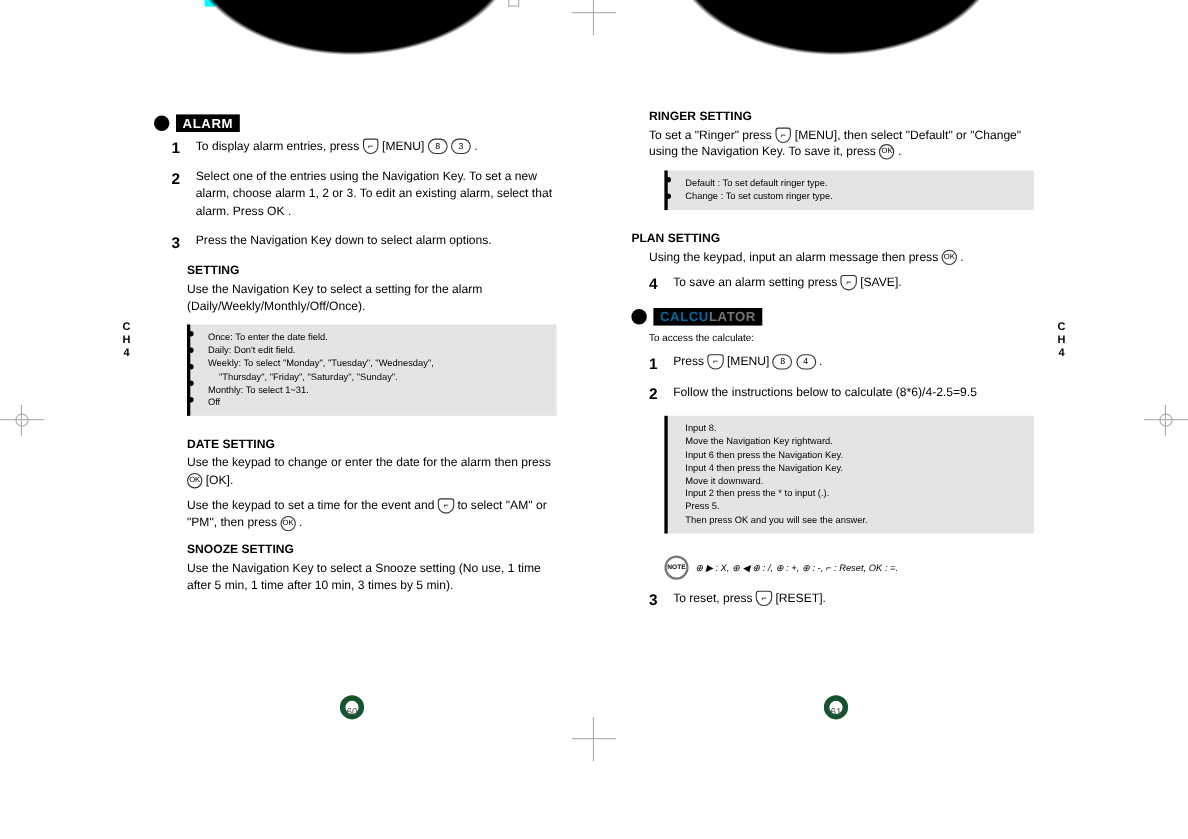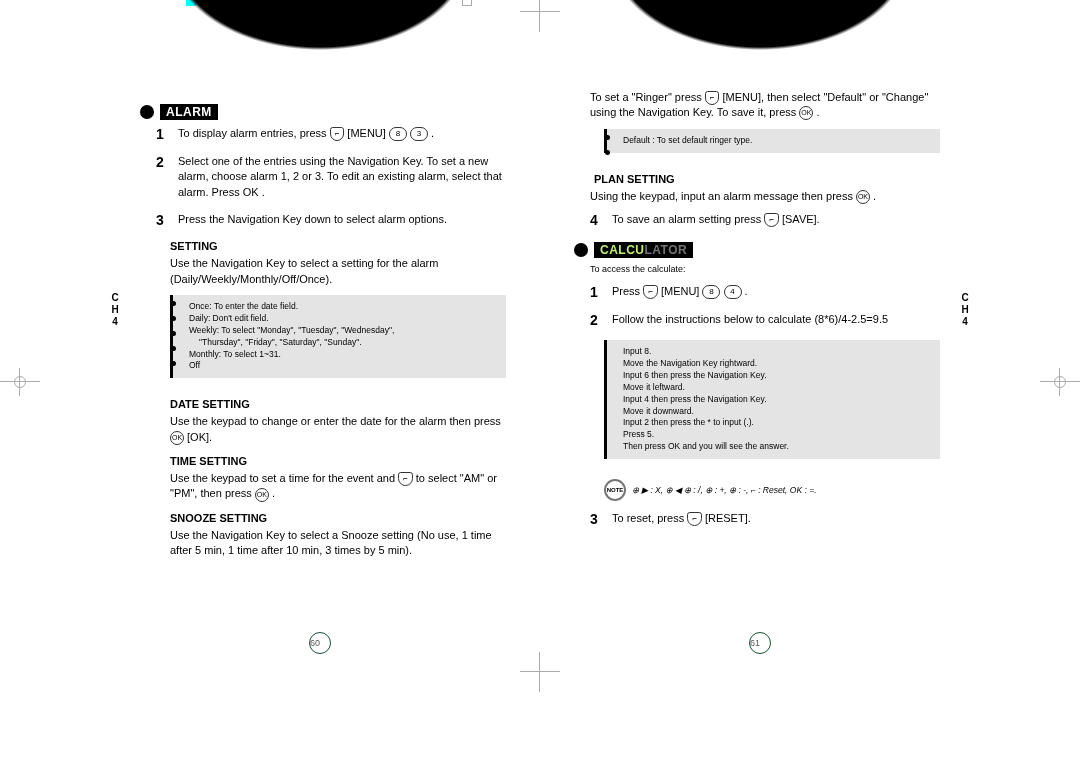--- a/index.html
+++ b/index.html
@@ -159,22 +159,23 @@
   .page.left .ch-tab{ left:6px;}
   .page.right .ch-tab{ right:6px;}
   .ch-tab b{display:block;}
 
   .page-num {
     position:absolute;
     bottom:18px;
     left:50%;
     transform:translateX(-50%);
     width:22px;height:22px;
-    border:1px solid #14532d;
+    border:5px solid #14532d;
     border-radius:50%;
+    text-align:center;
     line-height:20px;
     font-size:9px;
     color:#555;
   }
 
   .note-row{
     margin:10px 0 10px 30px;
     display:flex;
     align-items:center;
     gap:6px;
@@ -258,80 +259,80 @@
         <div class="line">Daily: Don't edit field.</div>
         <div class="line">Weekly: To select "Monday", "Tuesday", "Wednesday",</div>
         <div class="line indent">"Thursday", "Friday", "Saturday", "Sunday".</div>
         <div class="line">Monthly: To select 1~31.</div>
         <div class="line">Off</div>
       </div>
 
       <div class="sub-hdr">DATE SETTING</div>
       <div class="sub-body">Use the keypad to change or enter the date for the alarm then press <span class="key ok">OK</span> [OK].</div>
 
-      <div class="sub-hdr">TIME SETTING</div>
       <div class="sub-body">Use the keypad to set a time for the event and <span class="key soft">⌐</span> to select "AM" or "PM", then press <span class="key ok">OK</span> .</div>
 
       <div class="sub-hdr">SNOOZE SETTING</div>
       <div class="sub-body">Use the Navigation Key to select a Snooze setting (No use, 1 time after 5 min, 1 time after 10 min, 3 times by 5 min).</div>
 
       <div class="page-num">60</div>
     </div>
 
     <div class="page right">
       <div class="hdr">
         <h1>TOOLS</h1>
       </div>
       <div class="ch-tab">
           <b>C</b>
           <b>H</b>
           <b>4</b>
         </div>
 
+      <div class="sub-hdr" style="margin-left:16px">RINGER SETTING</div>
       <div class="sub-body" style="margin-left:16px">To set a "Ringer" press <span class="key soft">⌐</span> [MENU], then select "Default" or "Change" using the Navigation Key. To save it, press <span class="key ok">OK</span> .</div>
       <div class="info-box">
         <div class="dots">
             <i></i>
             <i></i>
           </div>
         <div class="line">Default : To set default ringer type.</div>
-      </div>
-
-      <div class="sub-hdr" style="margin-left:20px">PLAN SETTING</div>
+        <div class="line">Change : To set custom ringer type.</div>
+      </div>
+
+      <div class="sub-hdr" style="margin-left:0">PLAN SETTING</div>
       <div class="sub-body" style="margin-left:16px">Using the keypad, input an alarm message then press <span class="key ok">OK</span> .</div>
 
       <ol class="steps">
         <li>
             <span class="num">4</span>
             <span class="txt">To save an alarm setting press <span class="key soft">⌐</span> [SAVE].</span>
           </li>
       </ol>
 
       <div class="section-hdr">
         <span class="bullet-c"></span>
-        <span class="lbl"><span style="color:#bef264">CALCU</span><span class="dim">LATOR</span></span>
+        <span class="lbl"><span style="color:#0369a1">CALCU</span><span class="dim">LATOR</span></span>
       </div>
       <div class="small-note">To access the calculate:</div>
 
       <ol class="steps">
         <li>
             <span class="num">1</span>
             <span class="txt">Press <span class="key soft">⌐</span> [MENU] <span class="key pill">8</span> <span class="key pill">4</span> .</span>
           </li>
         <li>
             <span class="num">2</span>
             <span class="txt">Follow the instructions below to calculate (8*6)/4-2.5=9.5</span>
           </li>
       </ol>
 
       <div class="info-box">
         <div class="line">Input 8.</div>
         <div class="line">Move the Navigation Key rightward.</div>
         <div class="line">Input 6 then press the Navigation Key.</div>
-        <div class="line">Move it leftward.</div>
         <div class="line">Input 4 then press the Navigation Key.</div>
         <div class="line">Move it downward.</div>
         <div class="line">Input 2 then press the * to input (.).</div>
         <div class="line">Press 5.</div>
         <div class="line">Then press OK and you will see the answer.</div>
       </div>
 
       <div class="note-row">
         <span class="note-ic">NOTE</span>
         <span>⊕ ▶ : X,  ⊕ ◀ ⊕ : /,  ⊕ : +,  ⊕ : -,  ⌐ : Reset,  OK : =.</span>

